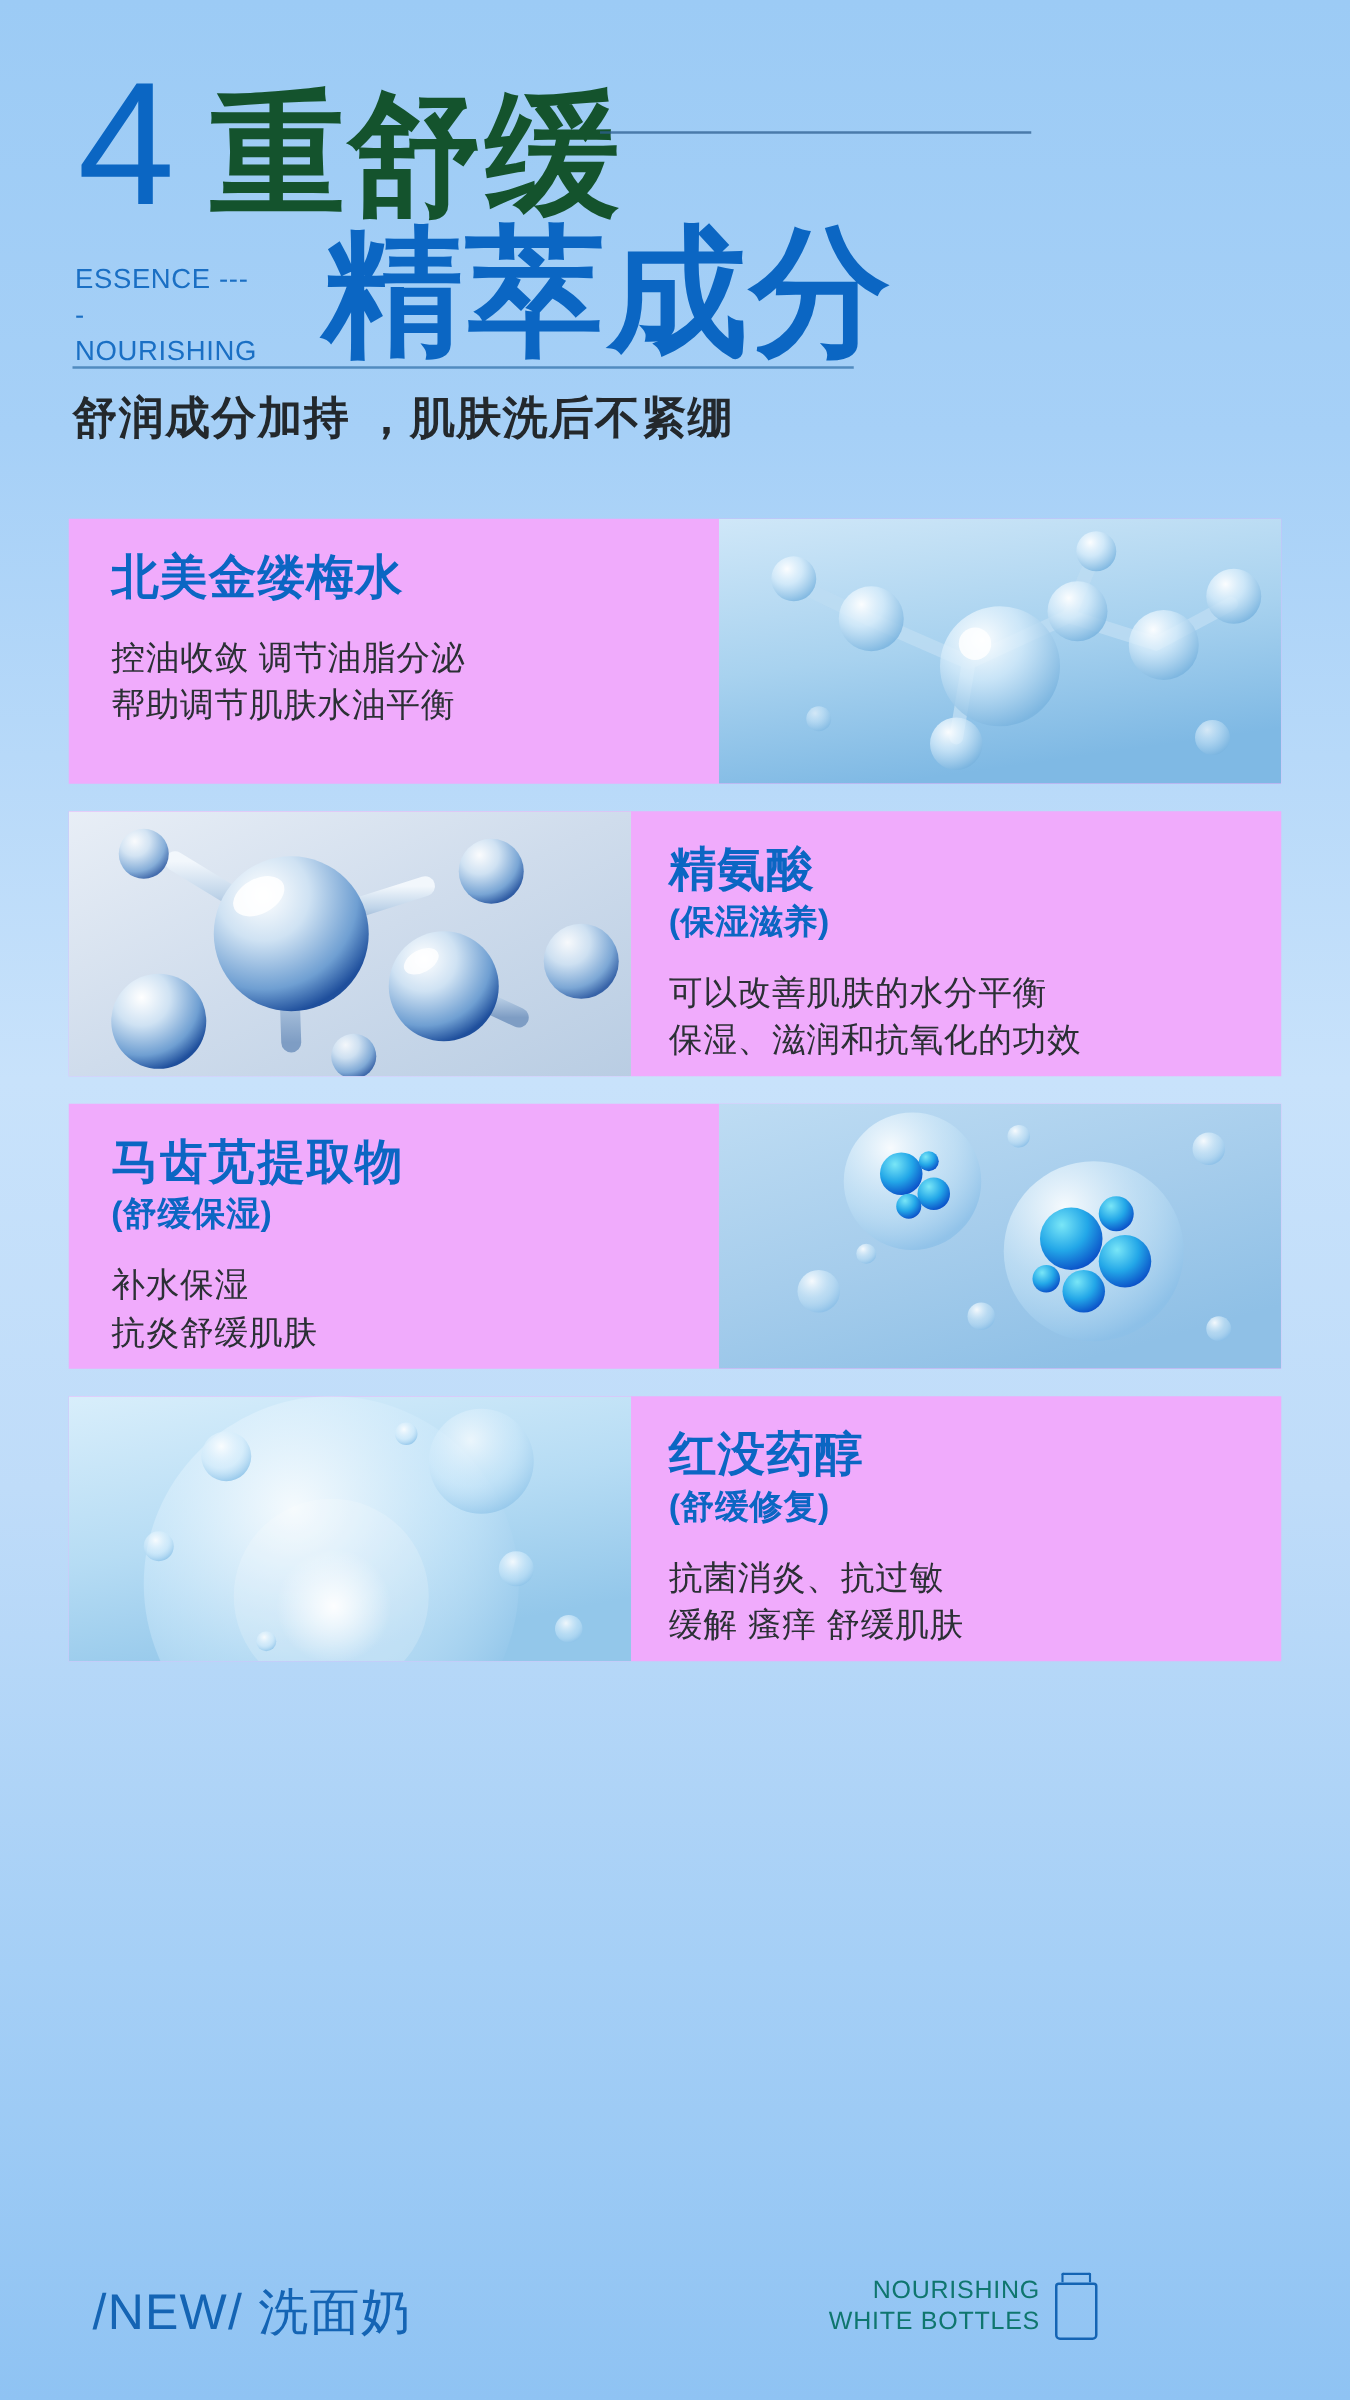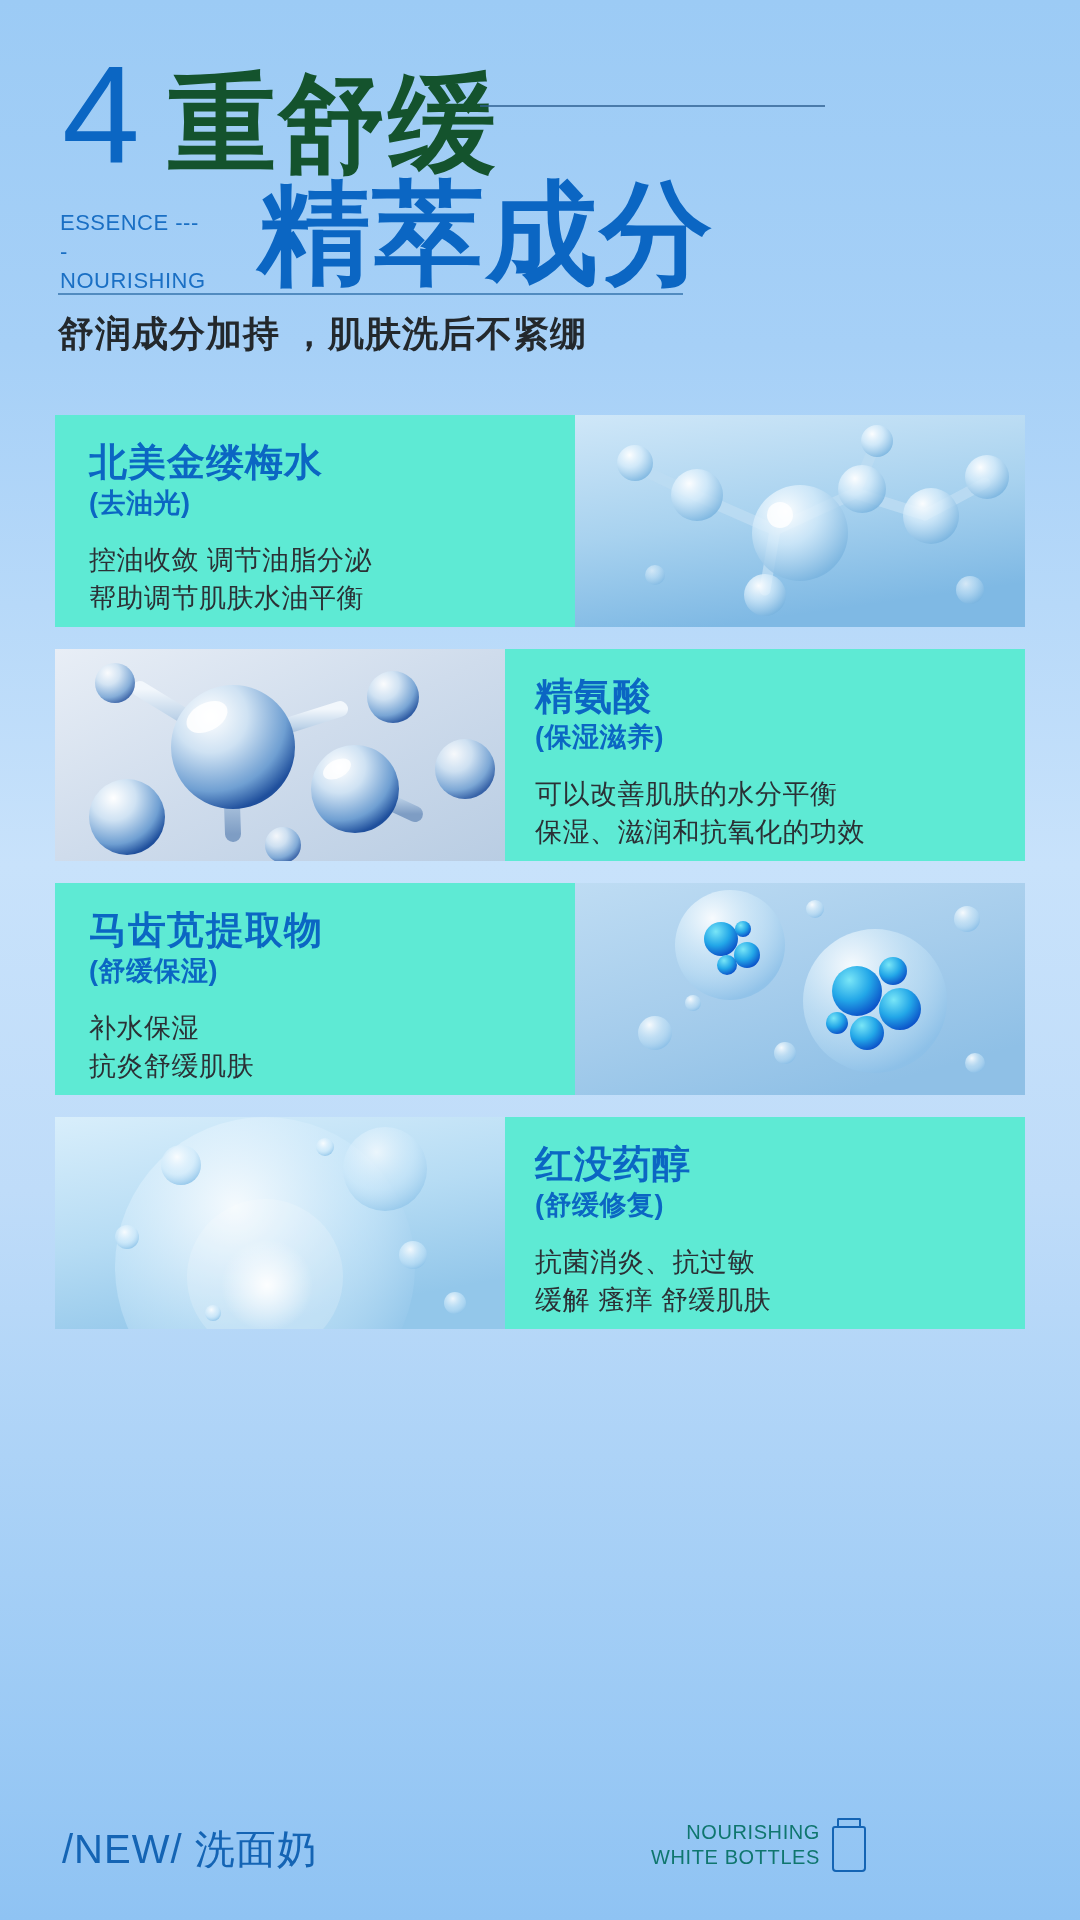--- a/index.html
+++ b/index.html
@@ -43,21 +43,21 @@
   }
   .subtitle {
     position:absolute; left:58px; top:310px;
     font-size:36px; font-weight:700; color:#23282c; letter-spacing:1px;
   }
 
   
   .cards { position:absolute; left:0; top:415px; width:1080px; }
   .card {
     position:relative; margin:0 55px 22px 55px; height:212px;
-    background:#5eead4;
+    background:#f0abfc;
     display:flex; align-items:stretch;
   }
   .card.reverse { flex-direction:row-reverse; }
 
   .card-art { width:450px; height:100%; position:relative; overflow:hidden; }
   .card-text {
     flex:1; padding:26px 18px 0 34px;
     display:flex; flex-direction:column; justify-content:flex-start;
   }
   .card.reverse .card-text { padding-left:30px; }
@@ -69,21 +69,21 @@
   .ing-sub {
     font-size:27px; font-weight:700; color:#0b66c3; line-height:1.2;
     margin-top:2px; letter-spacing:.5px;
   }
   .ing-desc {
     margin-top:22px; font-size:27px; color:#2b3035; line-height:1.42;
     letter-spacing:.5px;
   }
 
   
-  .footer { position:absolute; left:0; bottom:0; width:936px; height:150px; }
+  .footer { position:absolute; left:12px; bottom:0; width:936px; height:150px; }
   .footer-left {
     position:absolute; left:62px; top:52px;
     font-size:40px; color:#1464b4; letter-spacing:1px; font-weight:400;
   }
   .footer-right {
     position:absolute; right:70px; top:48px;
     display:flex; align-items:center; gap:12px;
   }
   .fr-text {
     text-align:right; color:#0f766e; font-size:20px; line-height:1.25;
@@ -116,21 +116,20 @@
   <div class="rule-top"></div>
   <div class="rule-mid"></div>
   <div class="subtitle">舒润成分加持 ，肌肤洗后不紧绷</div>
 </div>
 
 <div class="cards">
 
   <div class="card">
     <div class="card-text">
       <div class="ing-name">北美金缕梅水</div>
-      <div class="ing-sub">(去油光)</div>
       <div class="ing-desc">
         <div>控油收敛 调节油脂分泌</div>
         <div>帮助调节肌肤水油平衡</div>
       </div>
     </div>
     <div class="card-art">
       <svg class="art-svg" viewBox="0 0 450 212" preserveAspectRatio="xMidYMid slice">
         <defs>
           <linearGradient id="bg1" x1="0" y1="0" x2="0.3" y2="1">
             <stop offset="0%" stop-color="#cfe7f8"></stop>

